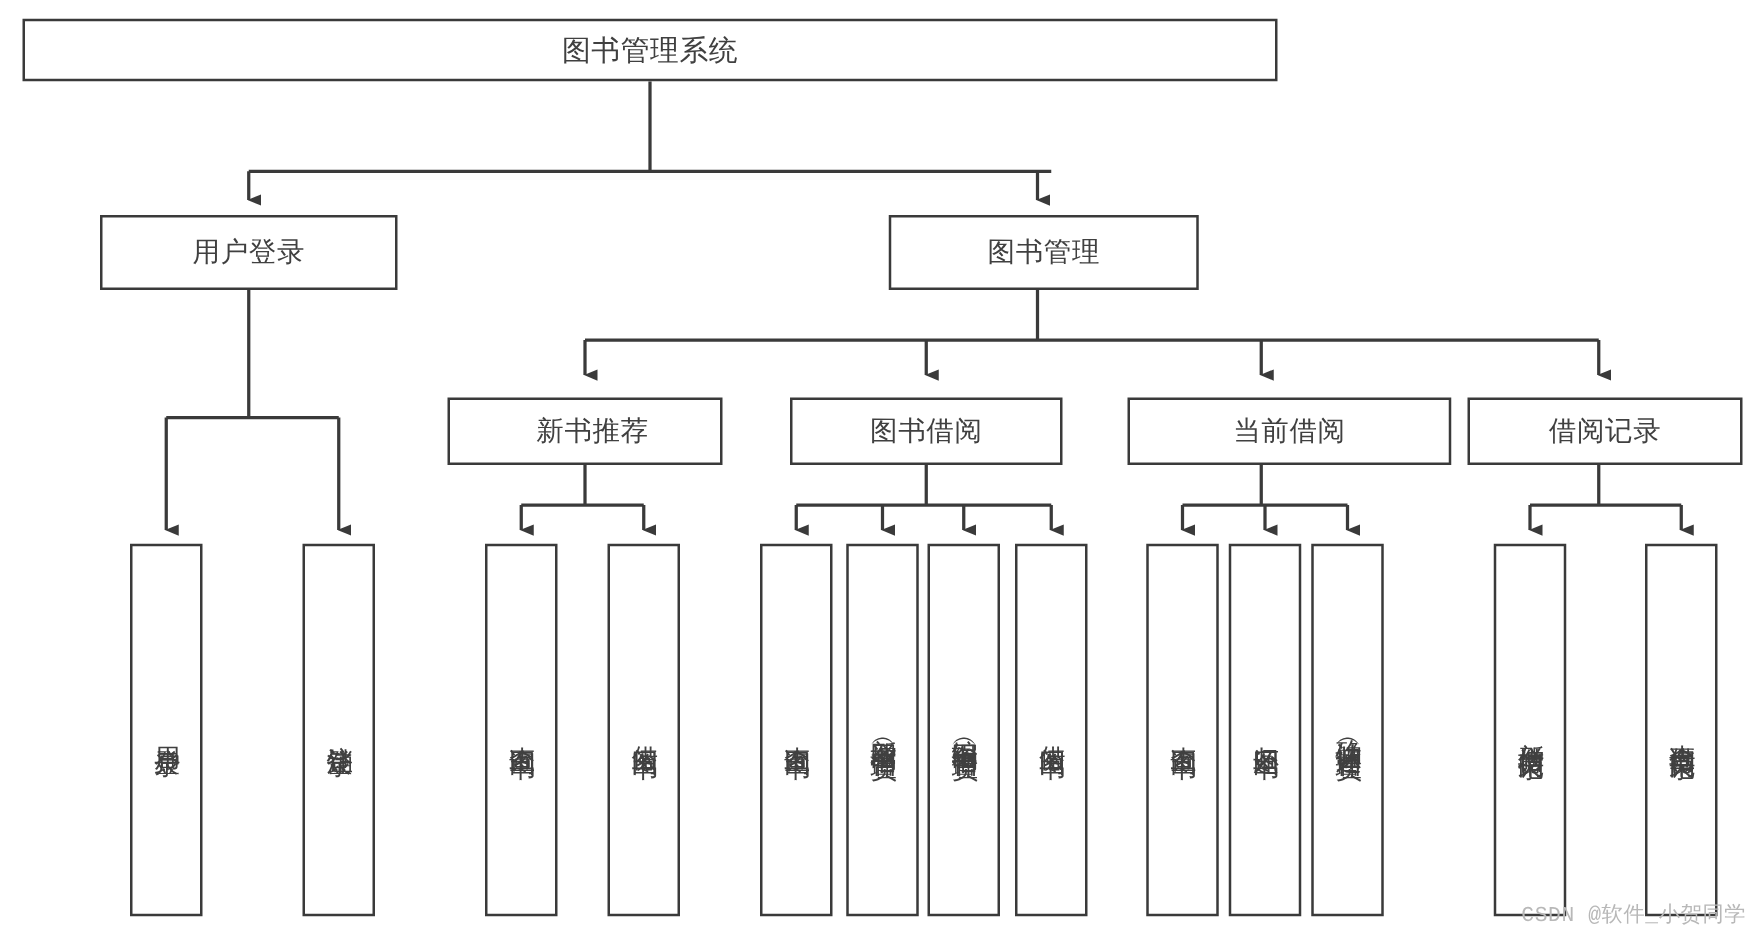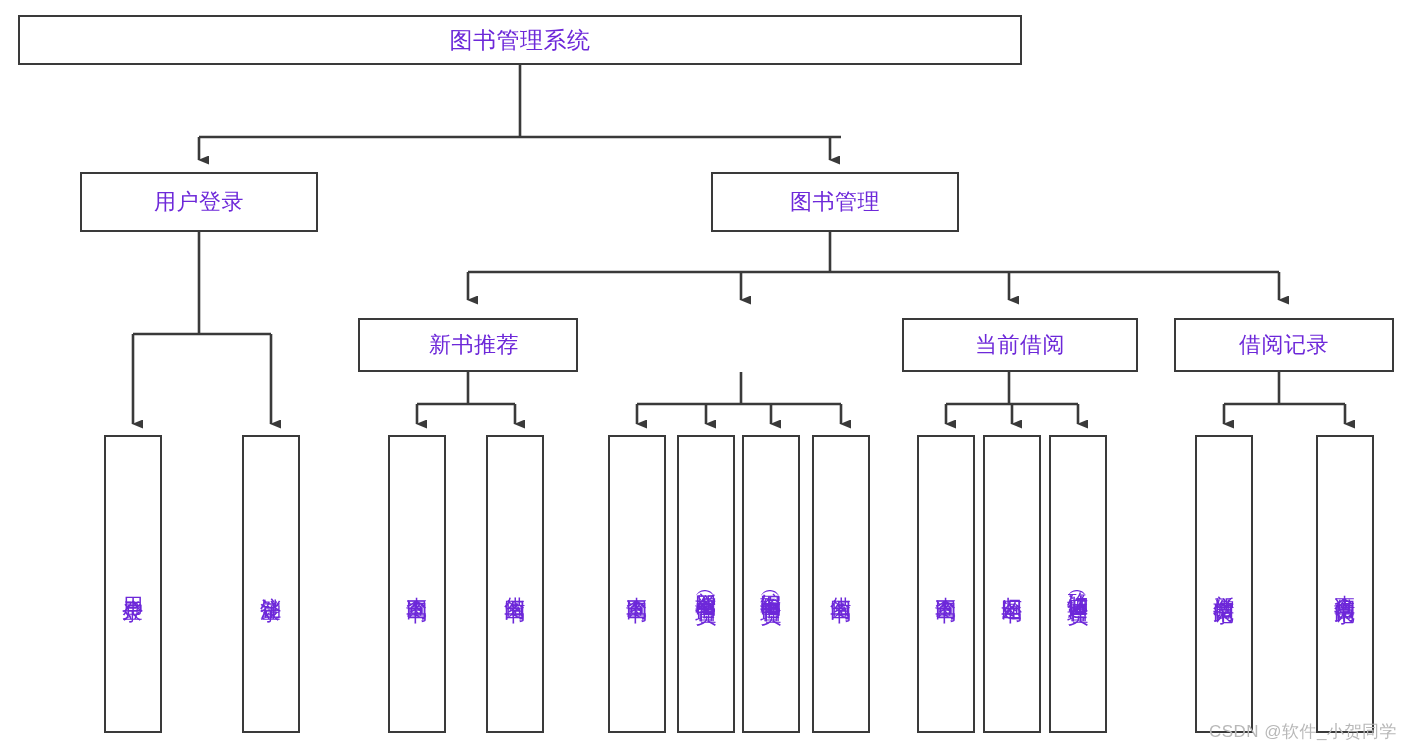--- a/index.html
+++ b/index.html
@@ -24,21 +24,21 @@
     top: 0;
     width: 1405px;
     height: 747px;
     pointer-events: none;
   }
   .node {
     position: absolute;
     box-sizing: border-box;
     border: 2px solid #3a3a3a;
     background: #ffffff;
-    color: #6d28d9;
+    color: #404040;
     display: flex;
     align-items: center;
     justify-content: center;
     text-align: center;
   }
   .node.horizontal {
     font-size: 22px;
     line-height: 1.15;
     letter-spacing: 0.5px;
   }
@@ -61,20 +61,21 @@
   }
   #watermark {
     position: absolute;
     right: 8px;
     bottom: 4px;
     font-size: 17px;
     color: #b8b8b8;
     letter-spacing: 0.5px;
     white-space: nowrap;
     user-select: none;
+    font-family: Liberation Mono, monospace;
   }
 </style>
 </head>
 <body>
 
 <div id="diagram-root">
 
   <svg id="edges-layer" viewBox="0 0 1405 747" width="1405" height="747" xmlns="http://www.w3.org/2000/svg">
     <defs>
       <marker id="arrowhead" markerWidth="9" markerHeight="11" refX="4.5" refY="10" orient="auto" markerUnits="userSpaceOnUse">
@@ -132,21 +133,24 @@
   <div class="node horizontal" style="left:80px; top:172px; width:238px; height:60px;">
     <span>用户登录</span>
   </div>
   <div class="node horizontal" style="left:711px; top:172px; width:248px; height:60px;">
     <span>图书管理</span>
   </div>
 
   <div class="node horizontal" style="left:358px; top:318px; width:220px; height:54px;padding-left:12px;">
     <span>新书推荐</span>
   </div>
-  <div class="node horizontal" style="left:902px; top:318px; width:236px; height:54px;">
+  <div class="node horizontal" style="left:632px; top:318px; width:218px; height:54px;">
+    <span>图书借阅</span>
+  </div>
+  <div class="node horizontal" style="left:902px; top:318px; width:259px; height:54px;">
     <span>当前借阅</span>
   </div>
   <div class="node horizontal" style="left:1174px; top:318px; width:220px; height:54px;">
     <span>借阅记录</span>
   </div>
 
   <div class="node vertical" style="left:104px; top:435px; width:58px; height:298px;">
     <span class="vlabel">用户登录</span>
   </div>
   <div class="node vertical" style="left:242px; top:435px; width:58px; height:298px;">

